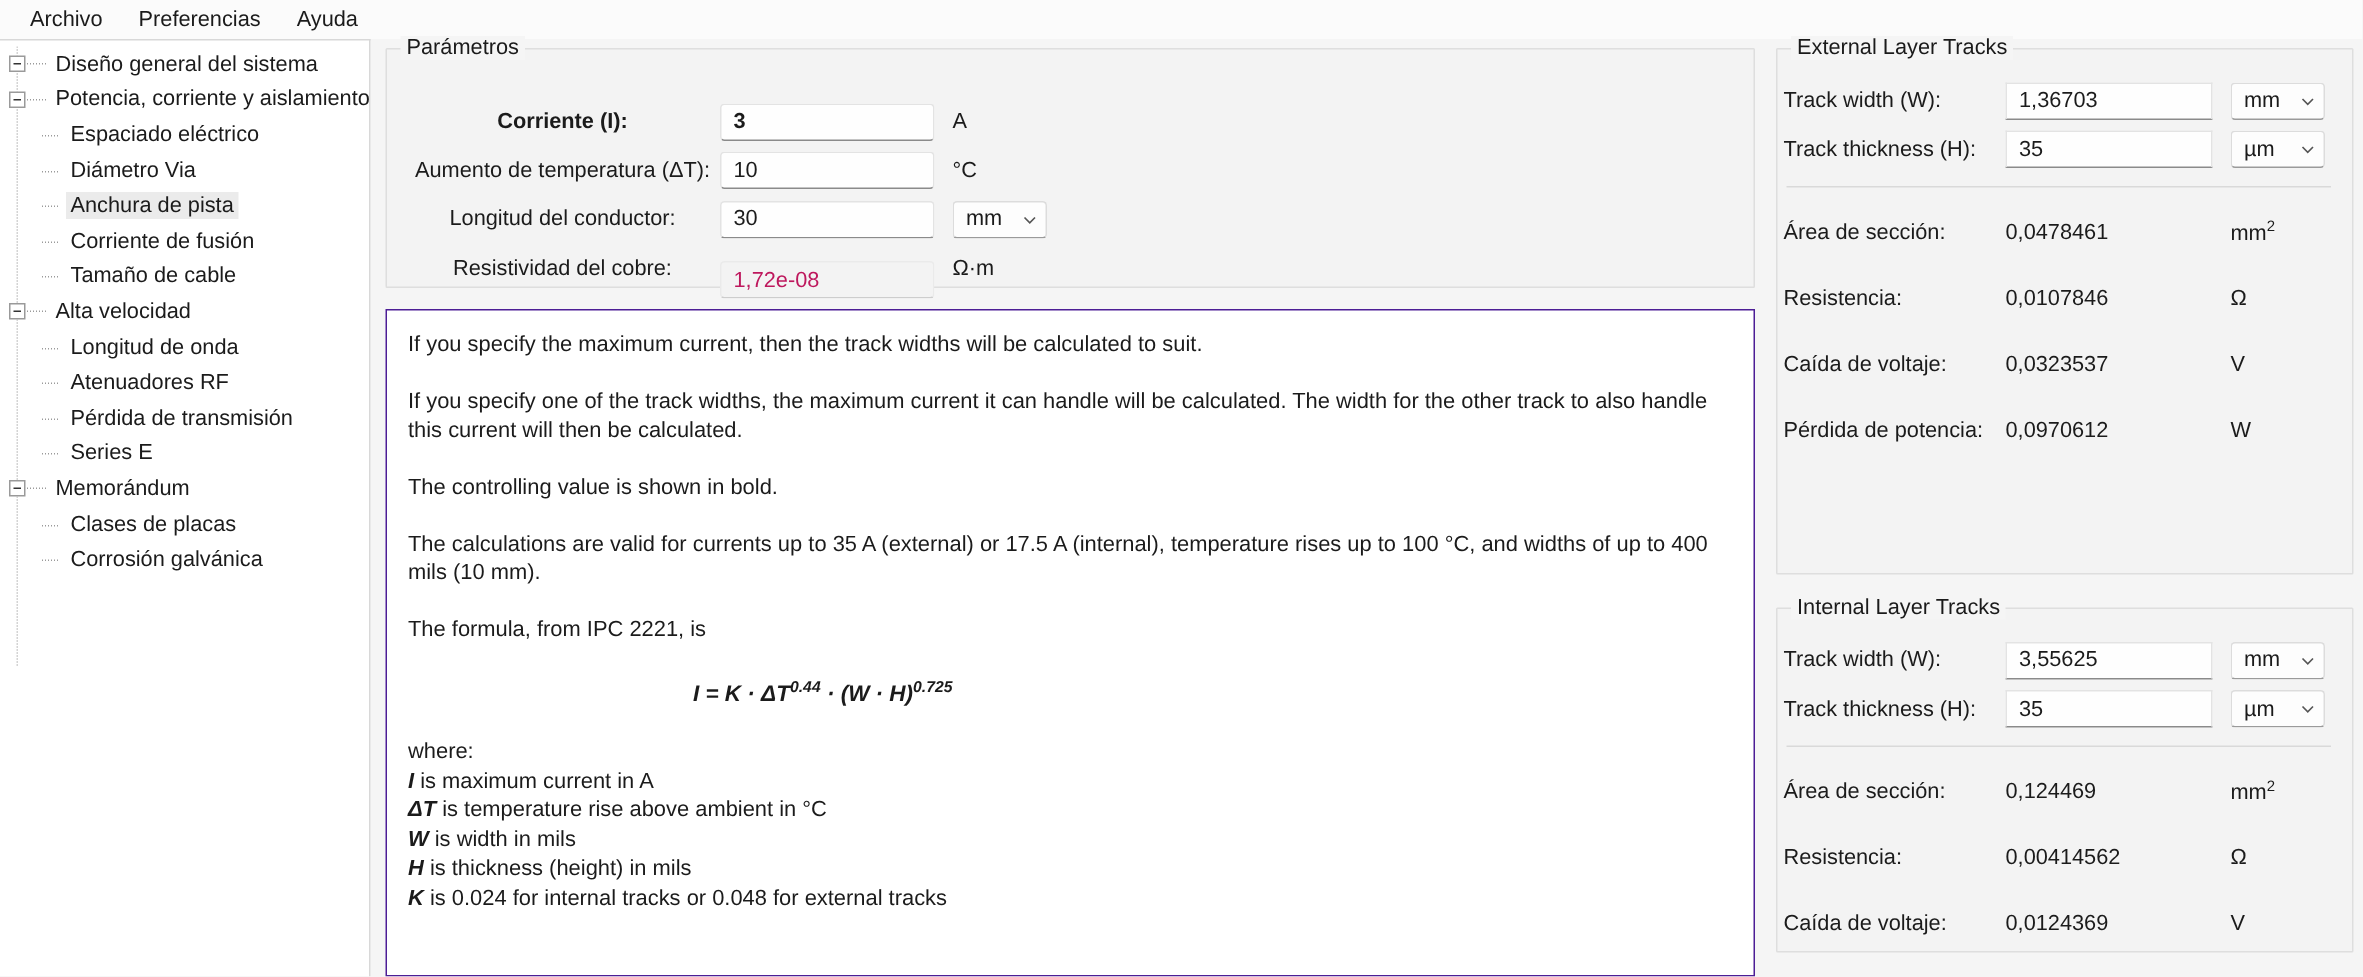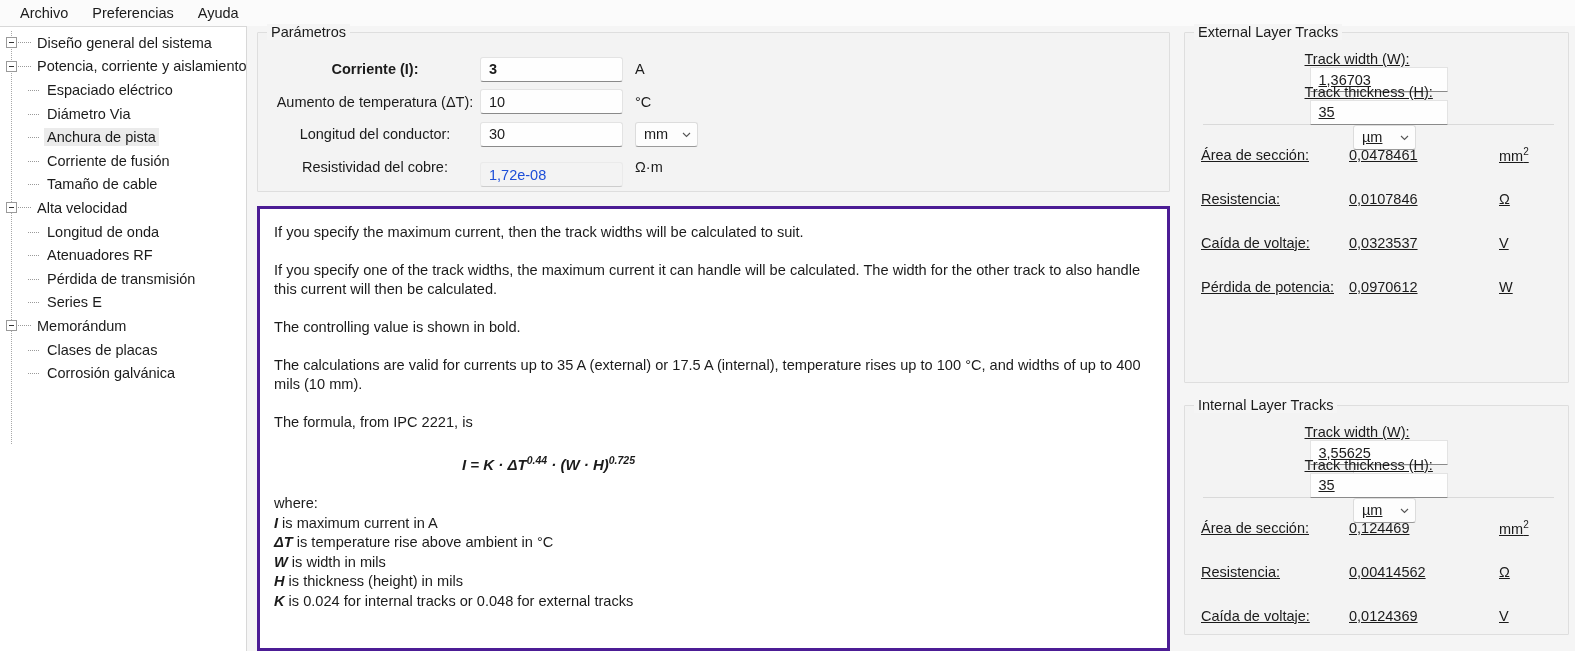--- a/index.html
+++ b/index.html
@@ -122,21 +122,21 @@
     position: absolute;
     top: -9px; left: 9px;
     background: #f5f5f5;
     padding: 0 4px;
     font-size: 14.5px;
     color: #1b1b1b;
     white-space: nowrap;
   }
 
   
-  #params { height: 160px; padding: 20px 14px 0 12px; }
+  #params { height: 160px; padding: 32px 14px 0 12px; }
   .prow {
     display: flex;
     align-items: center;
     height: 32.5px;
     margin-bottom: 0px;
     text-align: center;
   }
   .plabel { width: 210px; flex: none; font-size: 14.5px; white-space: nowrap; }
   .plabel.bold { font-weight: bold; }
   .field {
@@ -148,21 +148,21 @@
     display: flex; align-items: center;
     padding: 0 8px;
     font-size: 14.5px;
     color: #1b1b1b;
   }
   .field.bold { font-weight: bold; }
   .field.disabled {
     background: #f3f3f3;
     border: 1px solid #eaeaea;
     border-bottom: 1.6px solid #cdcdcd;
-    color: #1d4ed8;
+    color: #be185d;
     margin-top: 16px;
   }
   .unit { margin-left: 12px; font-size: 14.5px; white-space: nowrap; }
   .combo {
     width: 63px; height: 25px; flex: none;
     margin-left: 12px;
     background: #fdfdfd;
     border: 1px solid #dcdcdc;
     border-bottom: 1.6px solid #9a9a9a;
     border-radius: 3px;
@@ -170,21 +170,21 @@
     padding: 0 5px 0 8px;
     font-size: 14.5px;
   }
   .chev { display:block; }
 
   
   #info {
     margin-top: 14px;
     flex: 1 1 auto;
     background: #ffffff;
-    border: 3px solid #4c1d95;
+    border: 1px solid #4c1d95;
     padding: 14px 14px 0 14px;
     overflow: hidden;
     position: relative;
     font-size: 14.6px;
     line-height: 19px;
   }
   #info p { margin: 0 0 19px 0; }
   .formula {
     text-align: center;
     font-weight: bold;
@@ -201,27 +201,26 @@
   
   .right {
     width: 397px;
     flex: none;
     padding: 6px 6px 0 6px;
     display: flex;
     flex-direction: column;
     gap: 22px;
     background: #f5f5f5;
   }
-  .resbox { padding: 18px 12px 8px 16px; text-decoration: underline; }
+  .resbox { padding: 18px 12px 8px 4px; }
   #ext { height: 351px; }
   #int { height: 230px; }
   .rrow {
     display: flex; align-items: center;
     height: 32.5px;
-    flex-direction: column;
   }
   .rlabel { width: 148px; flex: none; font-size: 14.5px; white-space: nowrap; }
   .rfield {
     width: 138px; height: 25px; flex: none;
     background: #fefefe;
     border: 1px solid #e3e3e3;
     border-bottom: 1.6px solid #8a8a8a;
     border-radius: 0;
     display: flex; align-items: center;
     padding: 0 8px;

